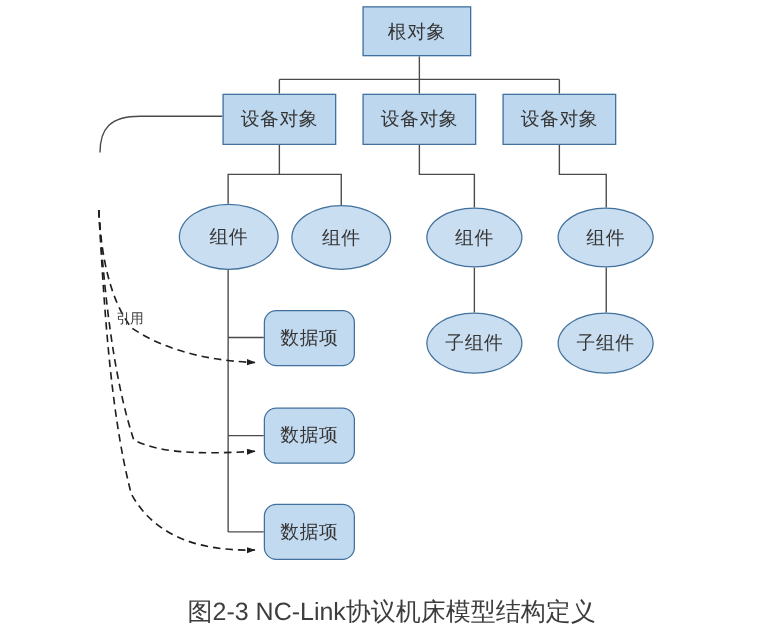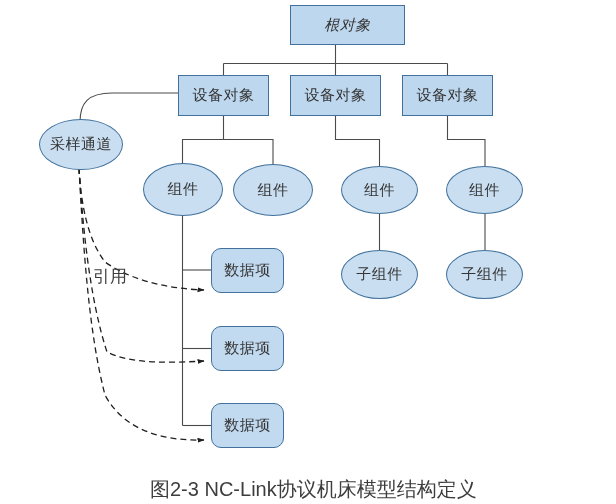--- a/index.html
+++ b/index.html
@@ -39,22 +39,22 @@
     text-align: right;
   }
   .ellipse {
     background: #C9DEF1;
     border: 1.4px solid #41719C;
     border-radius: 50%;
   }
   .edge-label {
     position: absolute;
     left: 93px;
-    top: 265px;
-    font-size: 17px;
+    top: 247px;
+    font-size: 11px;
     color: #3d3d3d;
   }
   .caption {
     position: absolute;
     left: 150px;
     top: 476px;
     font-size: 20px;
     color: #3d3d3d;
     white-space: nowrap;
   }
@@ -89,29 +89,28 @@
       <path d="M80,122 C80,103 88,93 112,93 H178"></path>
     </g>
 
     <g stroke="#1f1f1f" stroke-width="1.3" fill="none" stroke-dasharray="6 4">
       <path d="M79,168 C81,205 88,240 105,262 C135,283 175,289 204,290" marker-end="url(#arrow)"></path>
       <path d="M79,168 C83,230 90,300 107,352 C130,364 170,363 204,361" marker-end="url(#arrow)"></path>
       <path d="M79,168 C83,240 88,330 105,395 C125,432 165,441 204,440" marker-end="url(#arrow)"></path>
     </g>
   </svg>
 
-  <div class="node rect" style="left:290px; top:5px; width:115px; height:40px;font-style:italic;">根对象</div>
+  <div class="node rect" style="left:290px; top:5px; width:87px; height:40px;">根对象</div>
 
   <div class="node rect" style="left:178px; top:75px; width:91px; height:41px;">设备对象</div>
 
   <div class="node rect" style="left:290px; top:75px; width:91px; height:41px;">设备对象</div>
 
   <div class="node rect" style="left:402px; top:75px; width:91px; height:41px;">设备对象</div>
 
-  <div class="node ellipse" style="left:39px; top:119px; width:84px; height:51px;">采样通道</div>
 
   <div class="node ellipse" style="left:143px; top:163px; width:80px; height:53px;">组件</div>
 
   <div class="node ellipse" style="left:233px; top:164px; width:80px; height:52px;">组件</div>
 
   <div class="node ellipse" style="left:341px; top:166px; width:77px; height:48px;">组件</div>
 
   <div class="node ellipse" style="left:446px; top:166px; width:77px; height:48px;">组件</div>
 
   <div class="node ellipse" style="left:341px; top:250px; width:77px; height:49px;">子组件</div>

